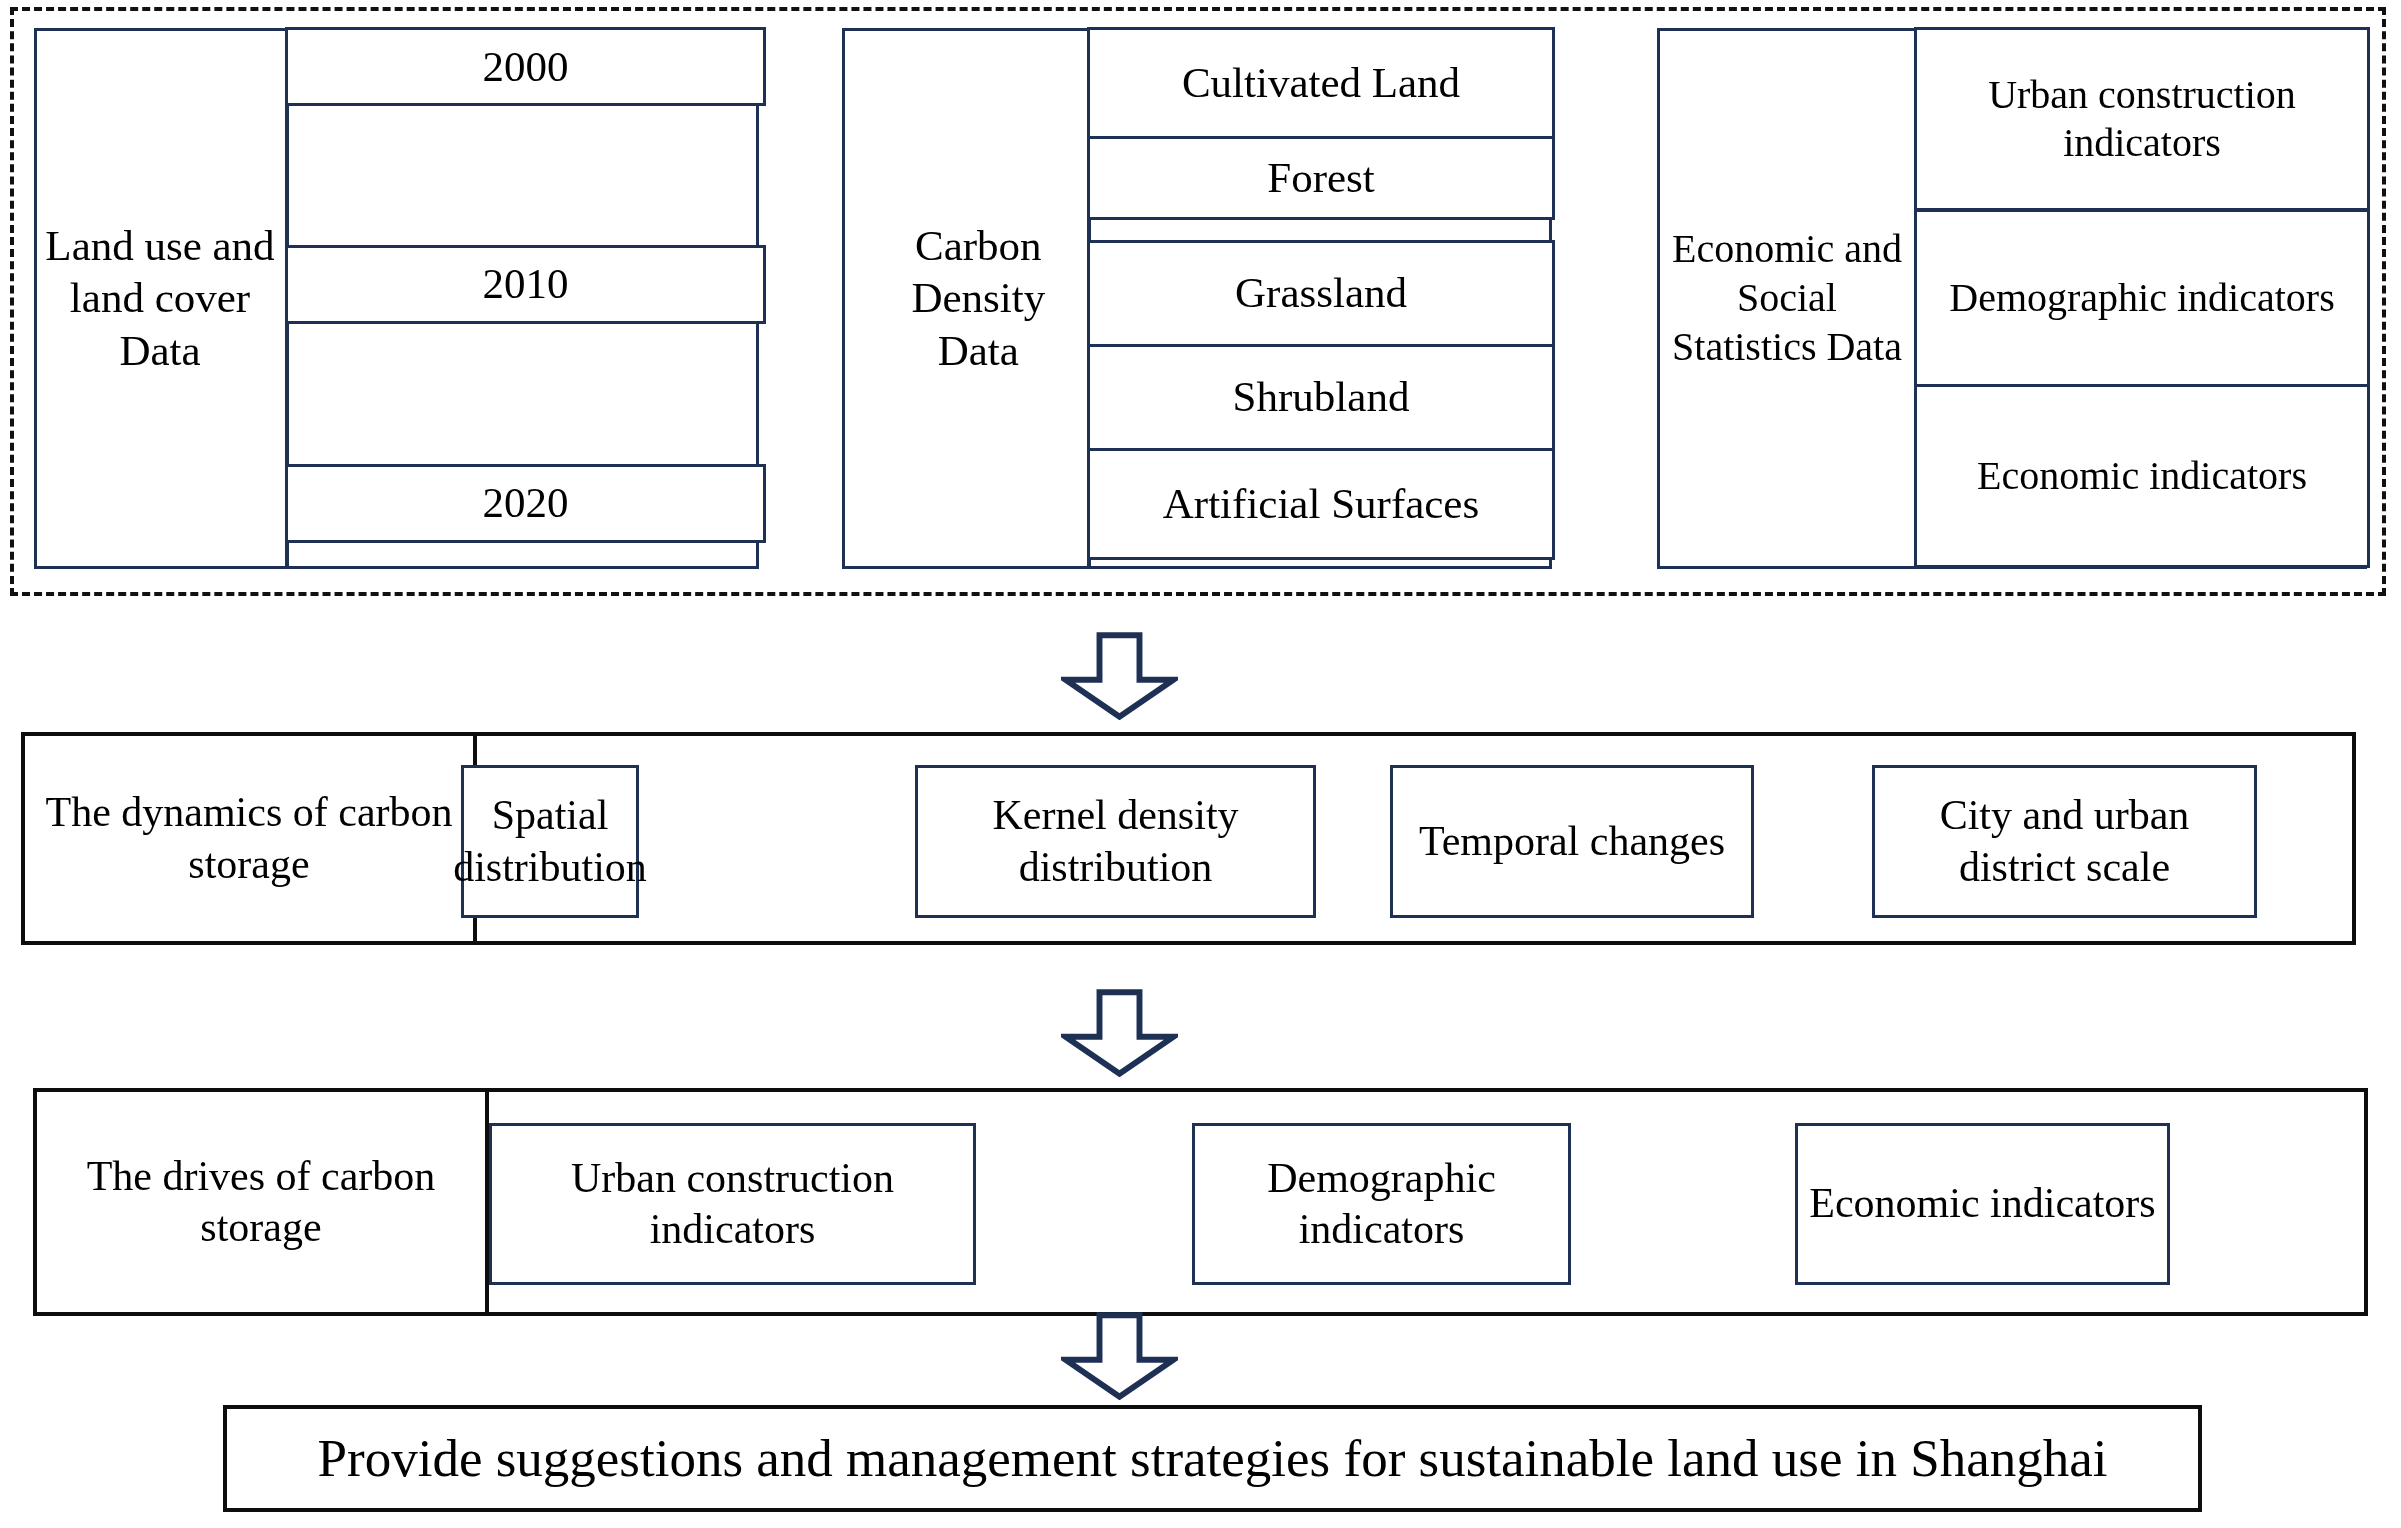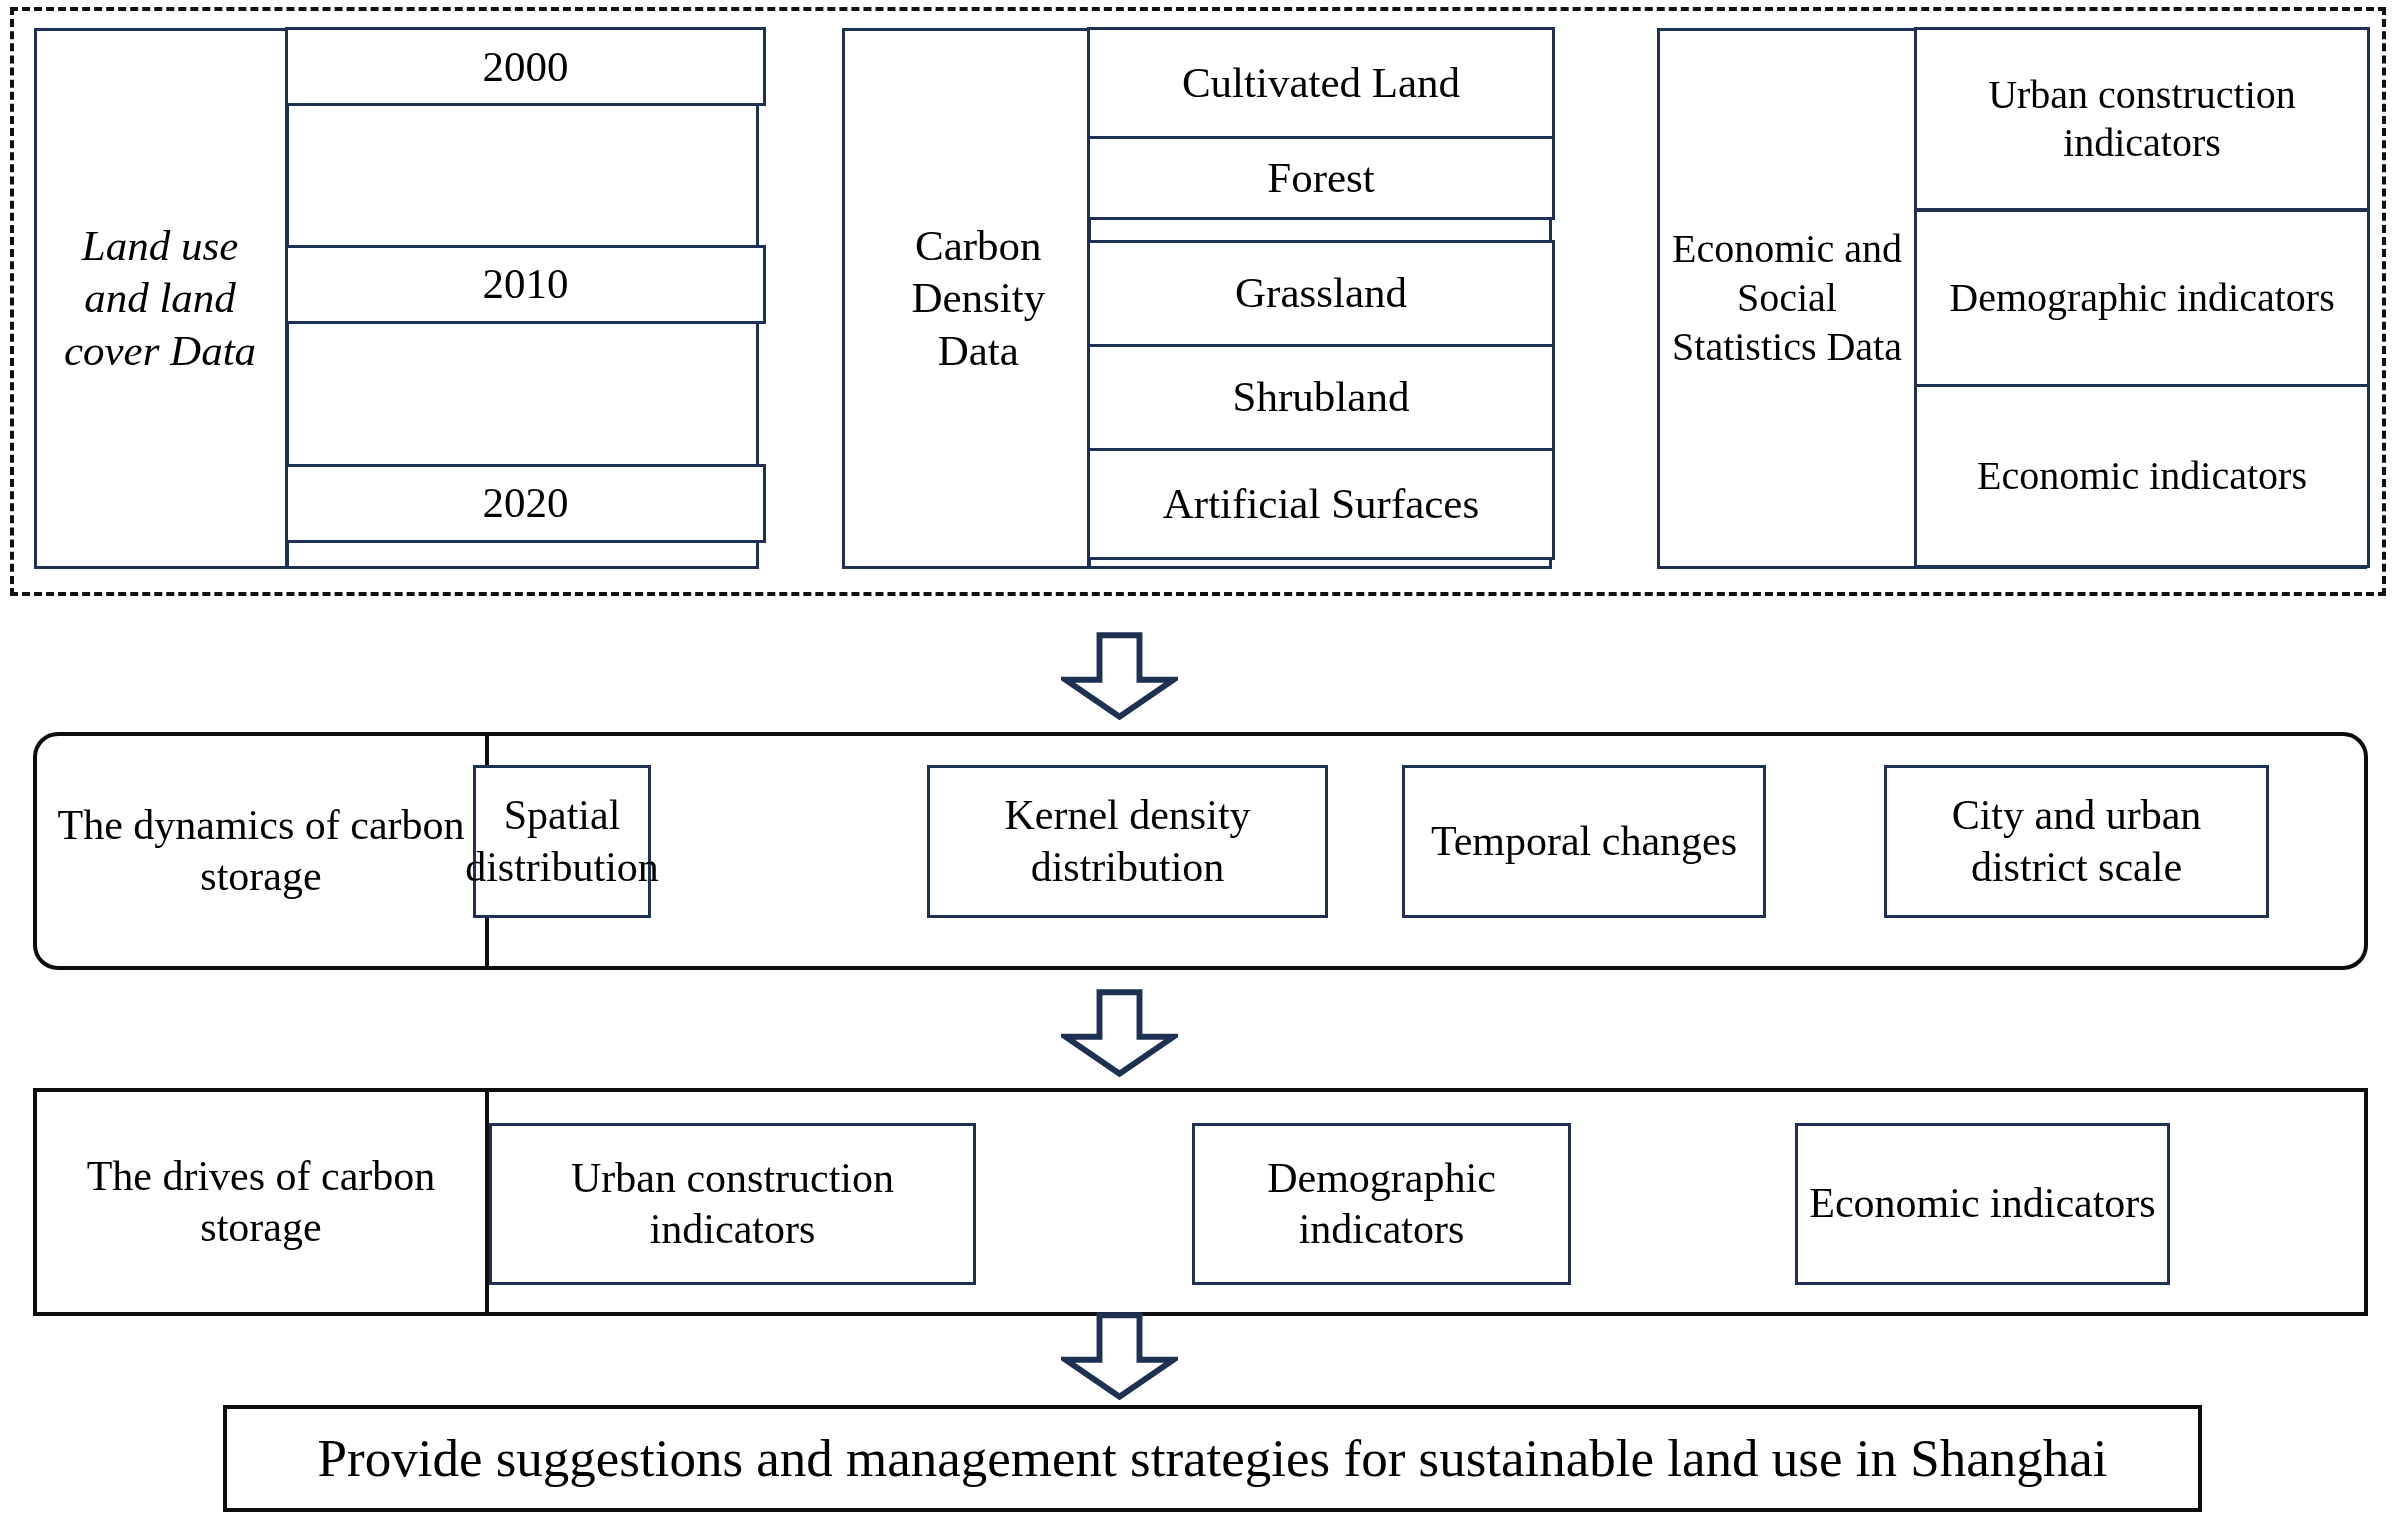--- a/index.html
+++ b/index.html
@@ -72,21 +72,21 @@
 <body>
 
 <div id="canvas">
 
   <div class="abs dashed-wrap" style="left:10.4px; top:7.4px; width:2376px; height:589px;"></div>
 
   <div class="abs navy-box" style="left:34px; top:28px; width:725px; height:541px;">
 
     <div class="abs navy-divider" style="left:248px; top:0px; width:3.7px; height:100%;"></div>
 
-    <div class="abs cell-text f-lg" style="left:0px; top:0px; width:246px; height:100%;font-style:italic;">Land use and land cover Data</div>
+    <div class="abs cell-text f-lg" style="left:0px; top:0px; width:246px; height:100%;">Land use and land cover Data</div>
 
     <div class="abs navy-inner cell-text f-lg" style="left:248px; top:-3.7px; width:481px; height:79px;">2000</div>
 
     <div class="abs navy-inner cell-text f-lg" style="left:248px; top:214px; width:481px; height:79px;">2010</div>
 
     <div class="abs navy-inner cell-text f-lg" style="left:248px; top:433px; width:481px; height:79px;">2020</div>
   </div>
 
   <div class="abs navy-box" style="left:842px; top:28px; width:710px; height:541px;">
 
@@ -115,21 +115,21 @@
 
     <div class="abs navy-inner cell-text f-sm" style="left:254px; top:178px; width:456px; height:178px;">Demographic indicators</div>
 
     <div class="abs navy-inner cell-text f-sm" style="left:254px; top:353px; width:456px; height:184px;">Economic indicators</div>
   </div>
 
   <svg class="arrow-svg" style="left:1061px; top:632px;" width="117" height="88" viewBox="0 0 158 118">
     <polygon points="52,4 106,4 106,64 152,64 79,114 6,64 52,64" fill="#ffffff" stroke="#1f3055" stroke-width="8" stroke-linejoin="miter"></polygon>
   </svg>
 
-  <div class="abs black-box" style="left:33px; top:732px; width:2335px; height:238px;border-radius:25px;">
+  <div class="abs black-box" style="left:21px; top:732px; width:2335px; height:213px;">
 
     <div class="abs" style="left:448px; top:0px; width:3.7px; height:100%; background:#0d0d0d;"></div>
 
     <div class="abs cell-text f-md" style="left:0px; top:0px; width:448px; height:100%;">The dynamics of carbon storage</div>
 
     <div class="abs navy-inner cell-text f-md" style="left:436px; top:29px; width:178px; height:153px;">Spatial distribution</div>
 
     <div class="abs navy-inner cell-text f-md" style="left:890px; top:29px; width:401px; height:153px;">Kernel density distribution</div>
 
     <div class="abs navy-inner cell-text f-md" style="left:1365px; top:29px; width:364px; height:153px;">Temporal changes</div>

